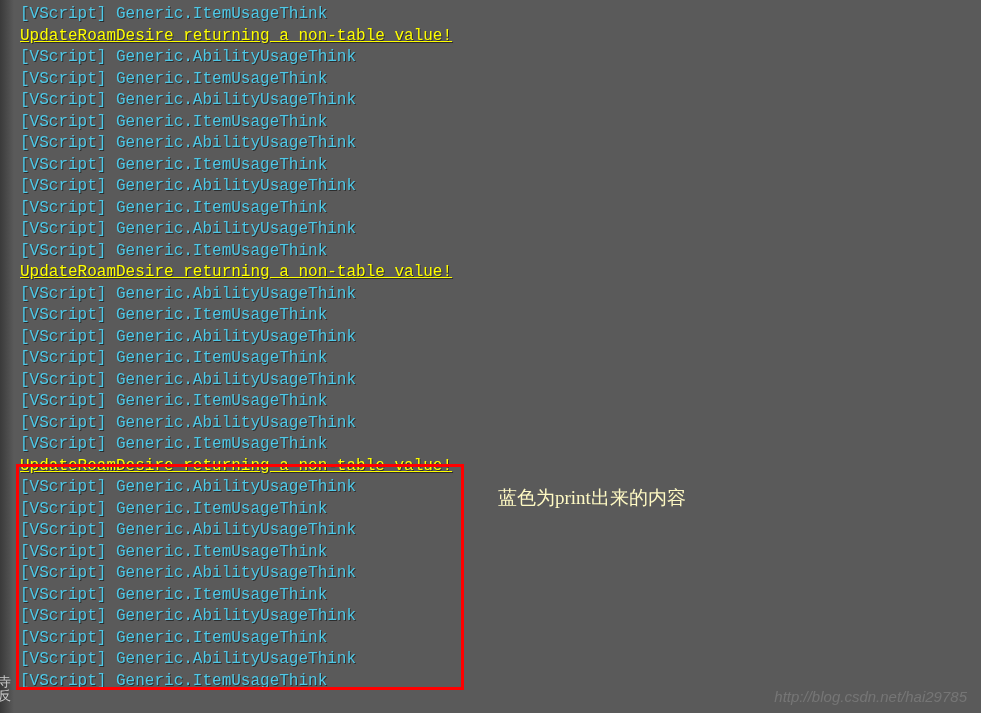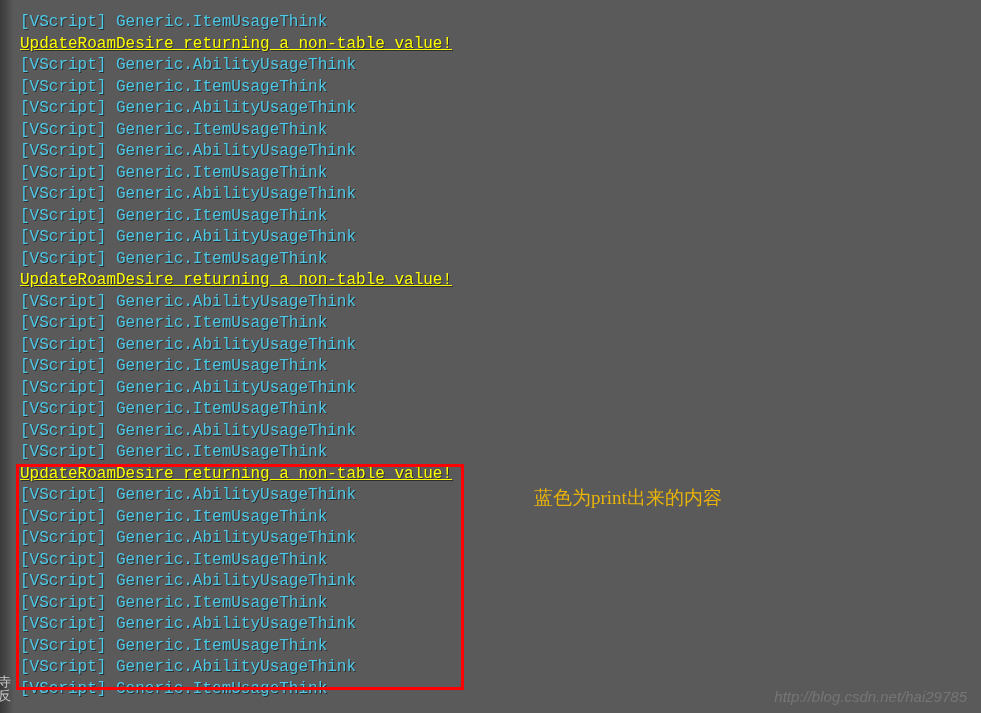--- a/index.html
+++ b/index.html
@@ -12,21 +12,21 @@
       height: 713px;
       background: #5a5a5a;
       font-family: "Courier New", monospace;
       font-size: 16px;
       line-height: 21.5px;
       overflow: hidden;
       position: relative;
       text-shadow: 1px 1px 0 rgba(0,0,0,0.5);
     }
     .console {
-      padding: 12px 0 0 20px;
+      padding: 4px 0 0 20px;
       position: relative;
     }
     .line {
       white-space: pre;
     }
     .cyan {
       color: #4ec9e8;
     }
     .yellow {
       color: #ffff00;
@@ -38,25 +38,24 @@
       top: 464px;
       left: 16px;
       width: 448px;
       height: 226px;
       pointer-events: none;
     }
     .annotation {
       position: absolute;
       top: 487px;
       left: 498px;
-      color: #eab308;
+      color: #fef9c3;
       font-family: "SimSun", "宋体", serif;
       font-size: 19px;
       text-shadow: none;
-      margin-left: 36px;
     }
     .watermark {
       position: absolute;
       bottom: 6px;
       right: 14px;
       color: #888;
       font-family: Arial, sans-serif;
       font-size: 15px;
       font-style: italic;
       opacity: 0.6;

